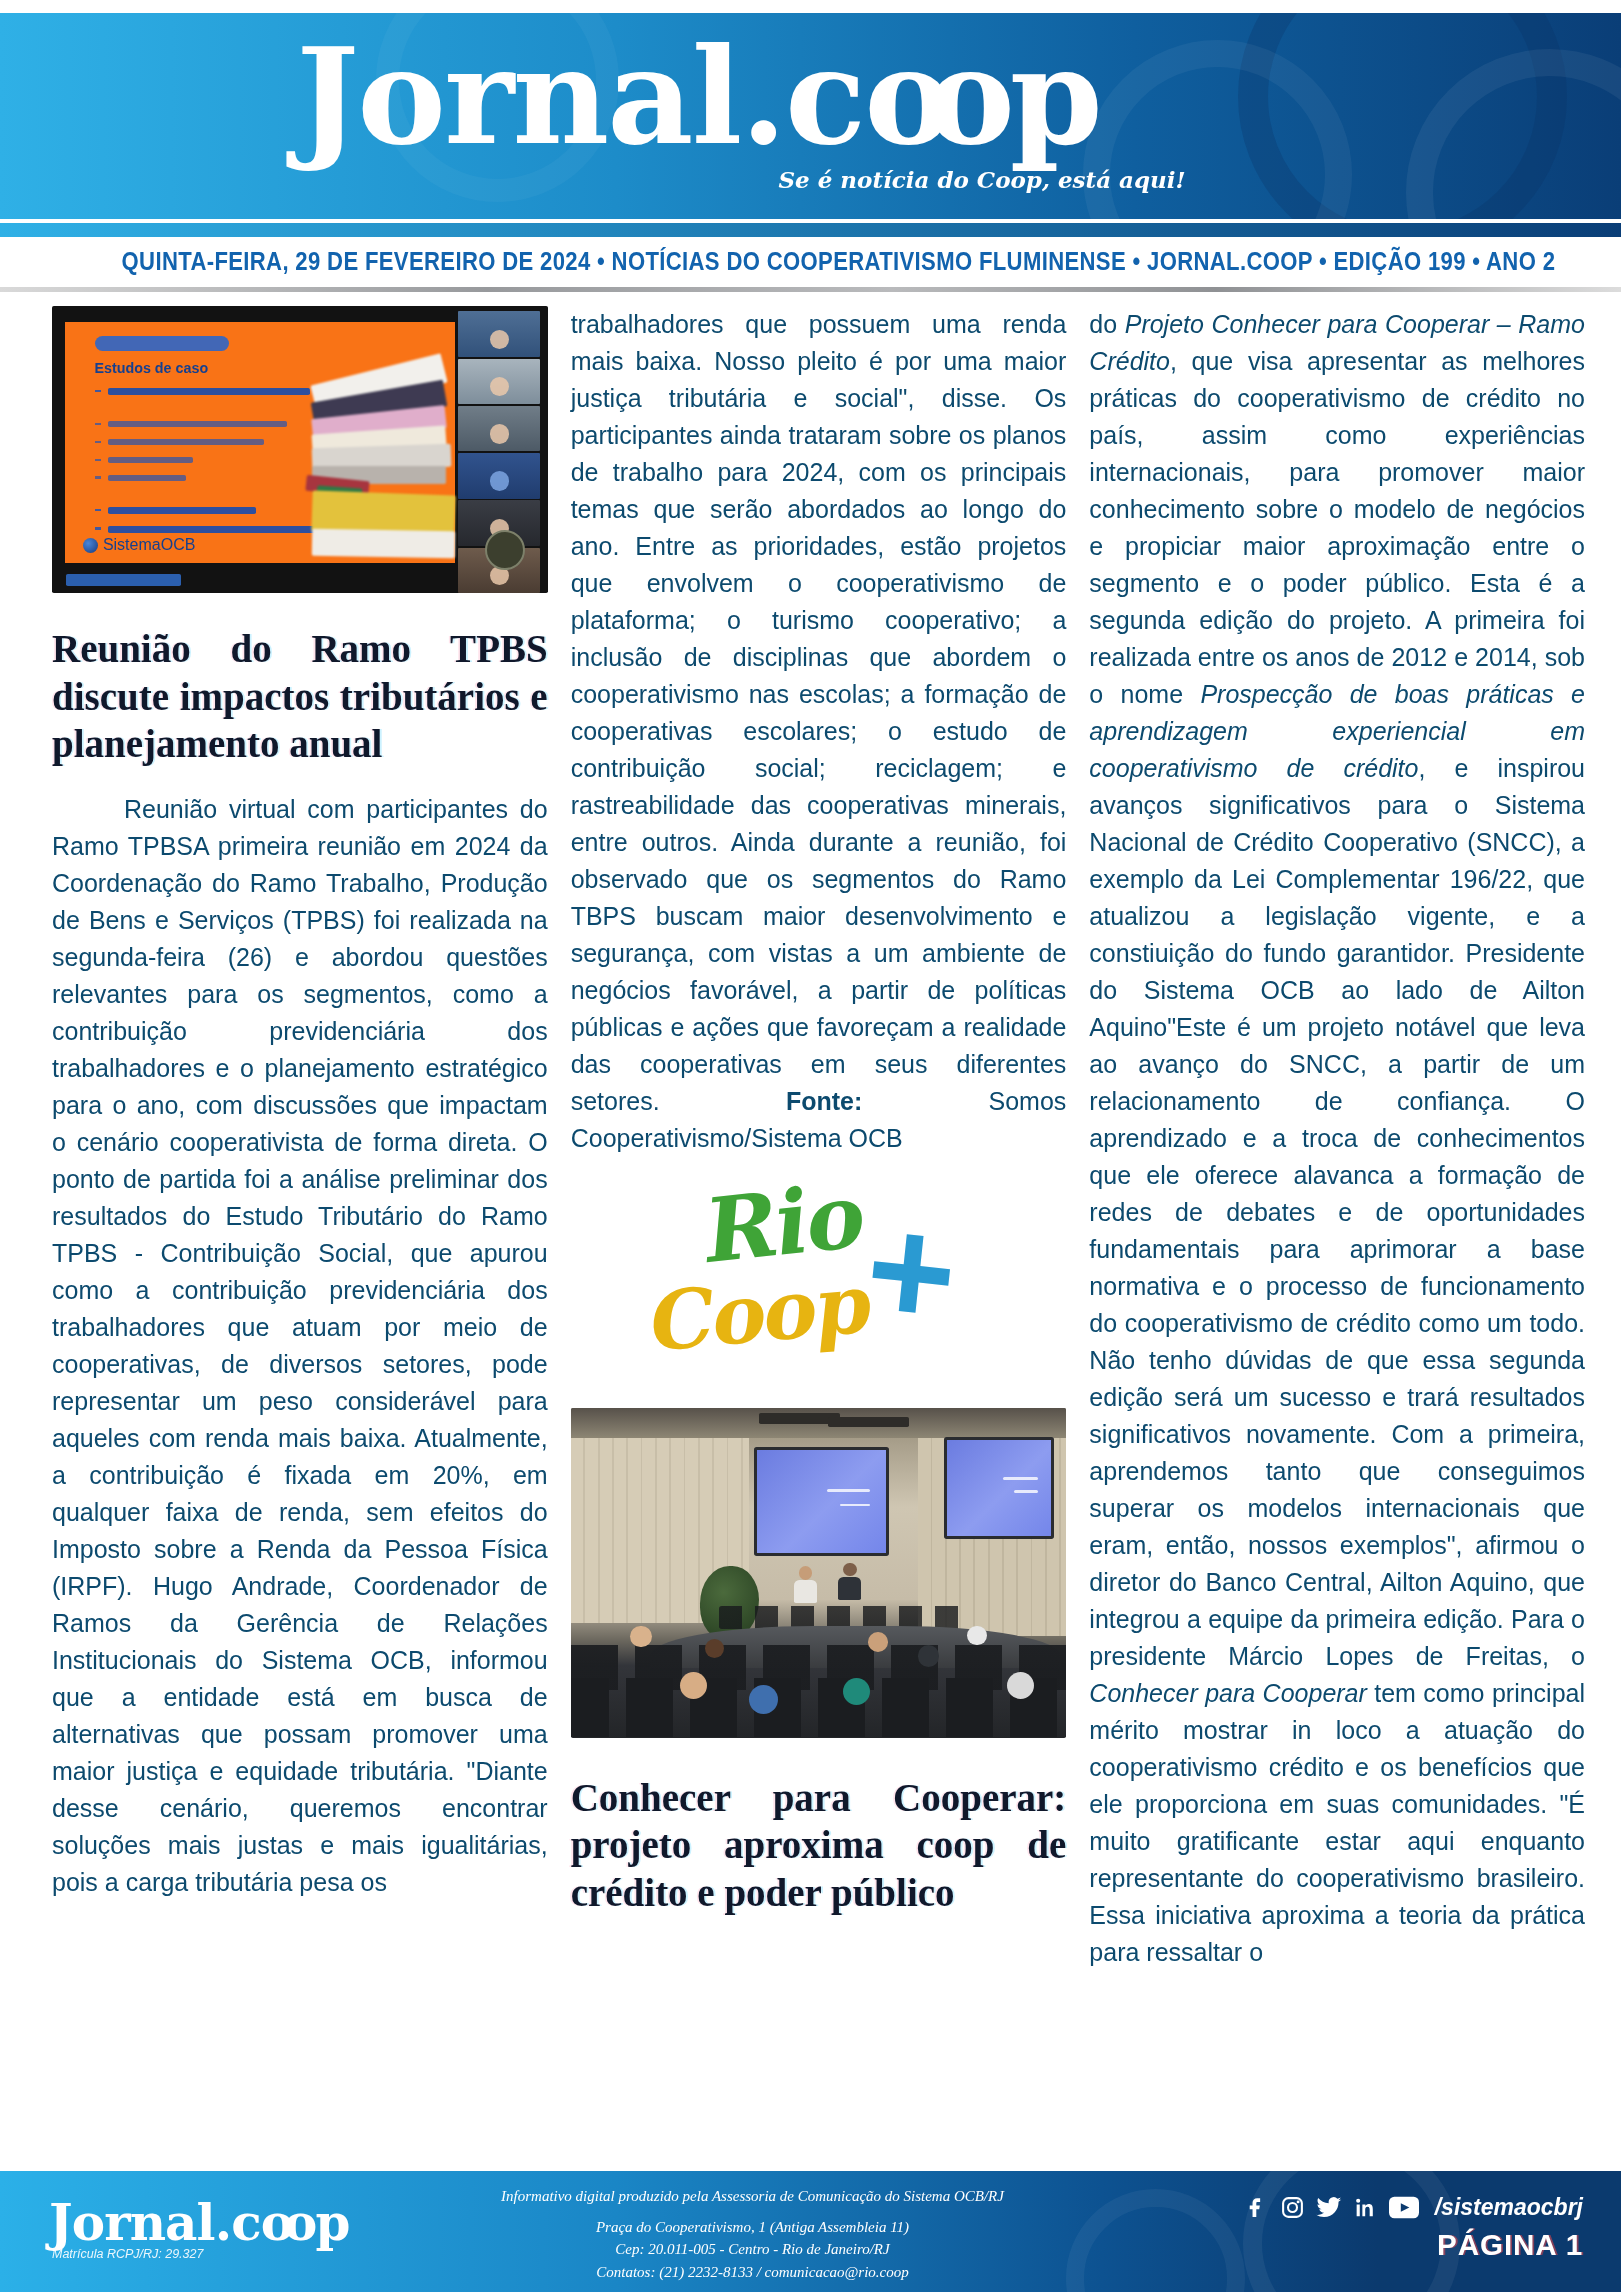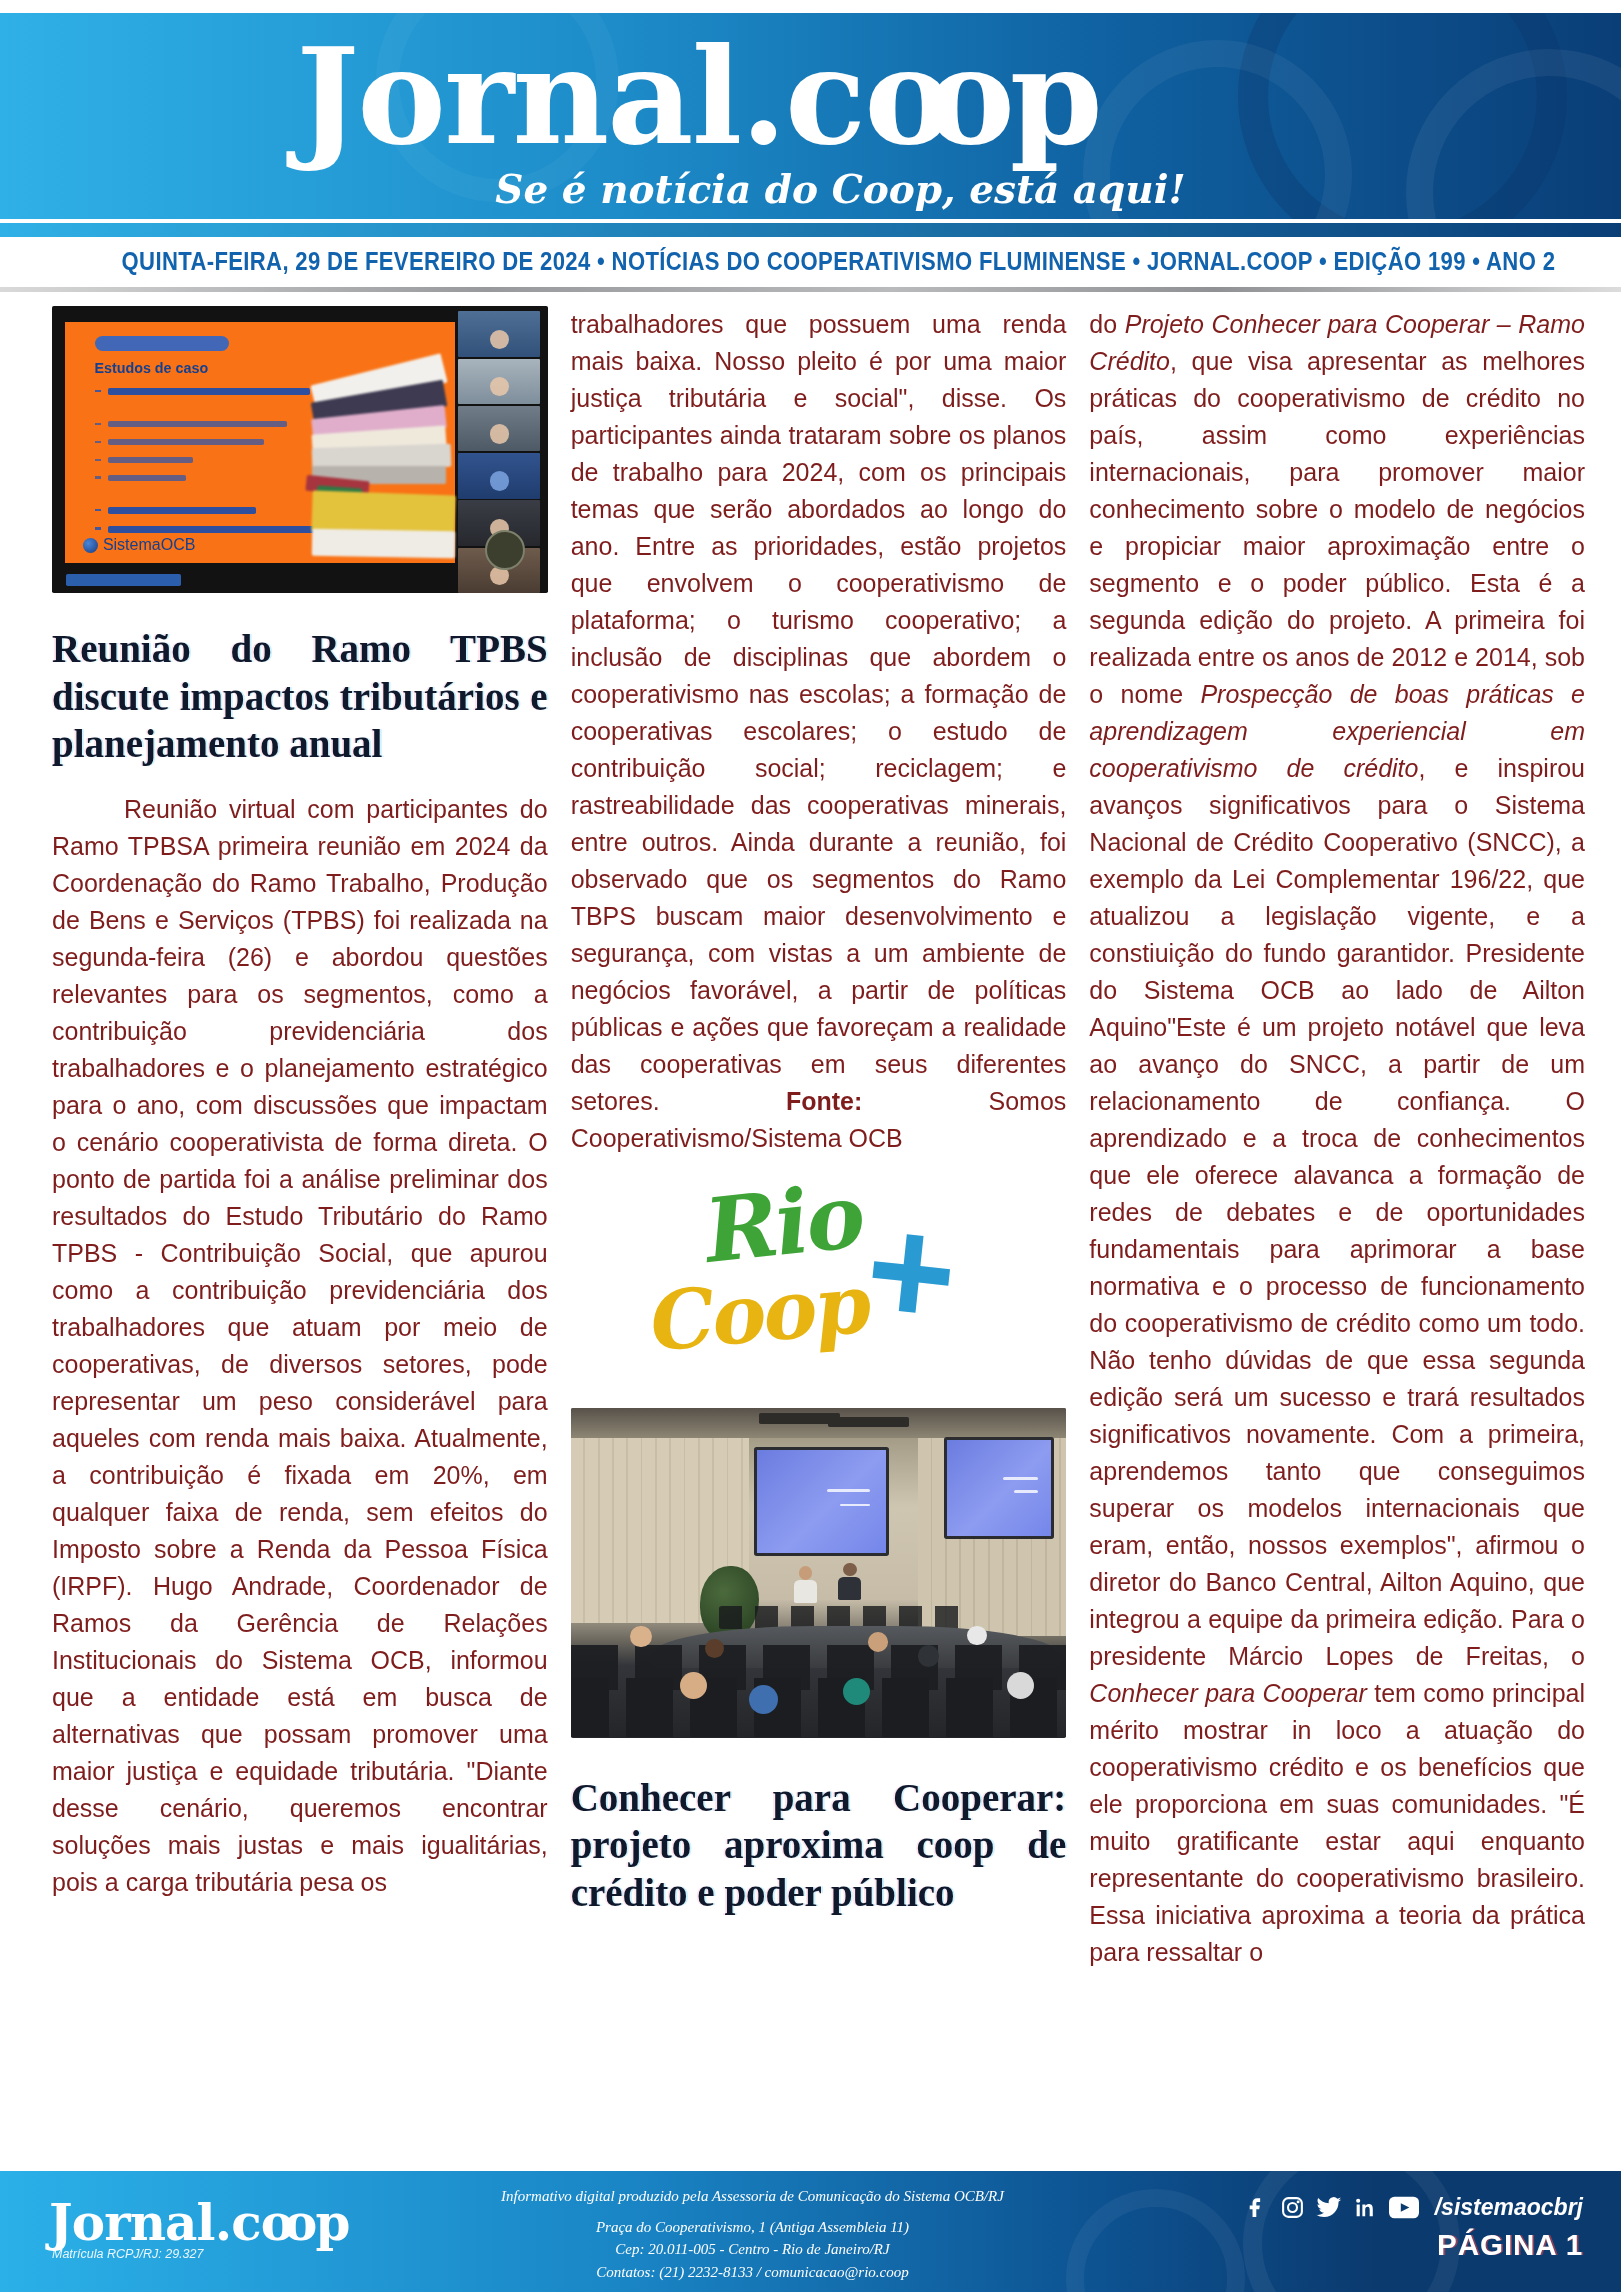--- a/index.html
+++ b/index.html
@@ -12,37 +12,37 @@
   .wm1{right:54px;top:-81px;width:269px;height:269px;border:30px solid rgba(9,52,100,.28);}
   .wm2{right:269px;top:27px;width:215px;height:215px;border:27px solid rgba(255,255,255,.05);}
   .wm3{right:-72px;top:36px;width:233px;height:233px;border:27px solid rgba(255,255,255,.06);}
   .wm4{left:376px;top:-54px;width:197px;height:197px;border:23px solid rgba(255,255,255,.04);}
   .logo-wrap{position:absolute;left:206px;top:14.3px;width:985px;text-align:center;color:#fff;}
   .logo-text{font-family:"DejaVu Serif",serif;font-weight:700;font-size:133px;line-height:1.05;
              letter-spacing:-1.8px;white-space:nowrap;}
   .oo{letter-spacing:-0.20em;}
   .oo-end{margin-left:0.16em;}
   .tagline{text-align:right;font-family:"DejaVu Serif",serif;font-style:italic;font-weight:700;
-           font-size:39px;margin-top:0px;padding-right:5.4px;}
+           font-size:23px;margin-top:0px;padding-right:5.4px;}
   .rule-white{position:absolute;top:219px;left:0;right:0;height:4.5px;background:#ffffff;}
   .rule-blue{position:absolute;top:223px;left:0;right:0;height:14.3px;
              background:linear-gradient(90deg,#2fb0e6,#0a3e77);}
   .datebar{position:absolute;top:246px;left:0;right:0;text-align:center;color:#1263ae;
            font-weight:700;font-size:26px;letter-spacing:0.4px;white-space:nowrap;
            transform:scaleX(.85);}
   .rule-gray{position:absolute;top:287px;left:0;right:0;height:4.5px;
              background:linear-gradient(90deg,#d9d9d9,#97999c 30%,#b9babc 55%,#8f9194 75%,#dcdcdc);}
   
   .content{position:absolute;top:306px;left:52px;right:36px;bottom:125px;display:flex;gap:23px;overflow:hidden;}
   .col{flex:1;min-width:0;}
   .hl{font-family:"Liberation Serif",serif;font-weight:700;color:#10182b;font-size:39px;line-height:1.22;
       text-align:justify;text-shadow:1.8px 0 0 rgba(0,190,255,.20),-1.8px 0 0 rgba(255,0,80,.10);}
   .hl1{margin-top:32px;}
   .hl2{margin-top:36px;}
-  .body{font-size:25px;line-height:37px;color:#7f1d1d;text-align:justify;margin-top:23px;}
+  .body{font-size:25px;line-height:37px;color:#0c4a6e;text-align:justify;margin-top:23px;}
   .nofirst{margin-top:0;}
   .indent{text-indent:72px;}
   .bd{font-weight:700;}
   .it{font-style:italic;}
   
   .meet{position:relative;height:287px;background:#121212;border-radius:1.8px;overflow:hidden;}
   .meet-slide{position:absolute;left:12.5px;top:16px;right:93px;bottom:30px;background:#f97316;}
   .m-pill{width:134px;height:15px;border-radius:8px;background:#2e66c8;opacity:.9;margin:14.3px 0 9px 30px;}
   .m-title{font-size:14.3px;font-weight:700;color:#16408f;margin-left:30px;}
   .m-line{height:6.3px;background:#41589e;opacity:.8;border-radius:1.8px;margin:11.6px 0 0 43px;position:relative;}

